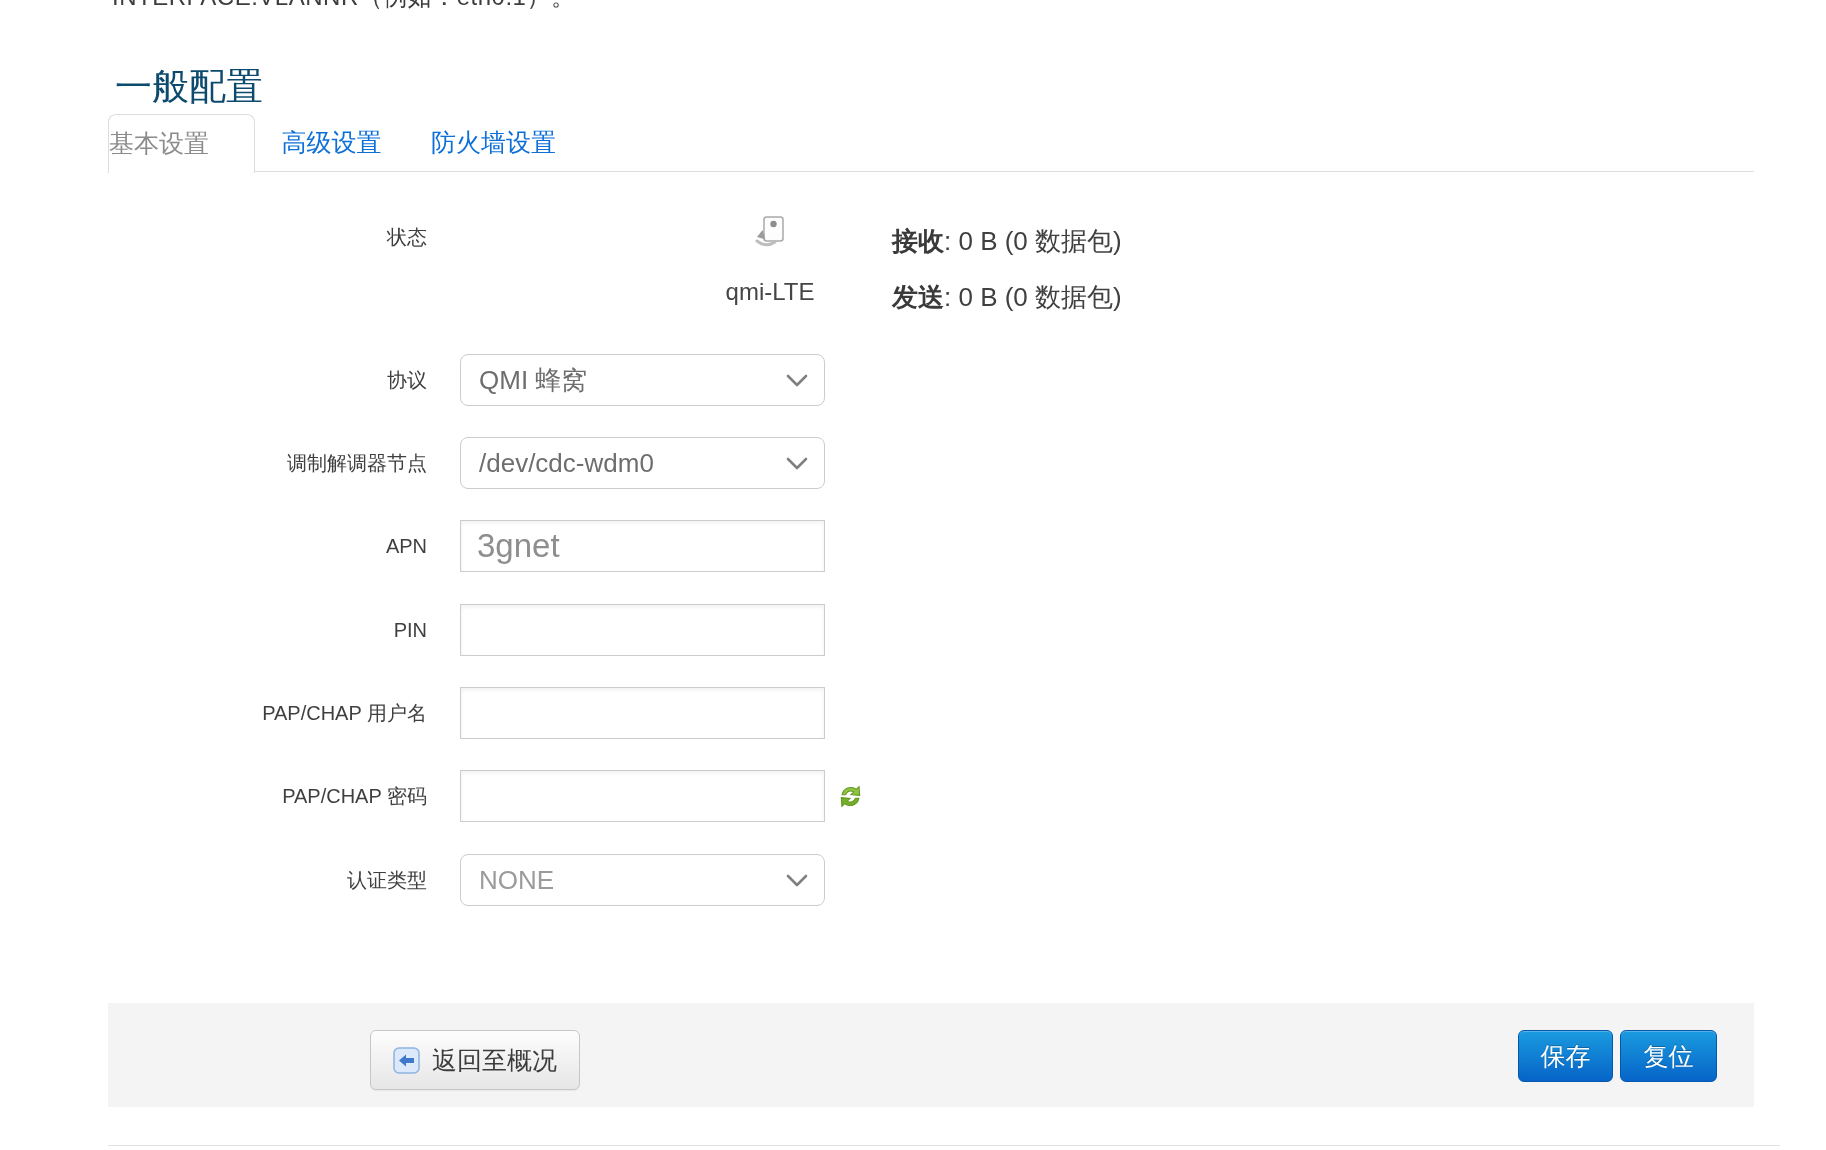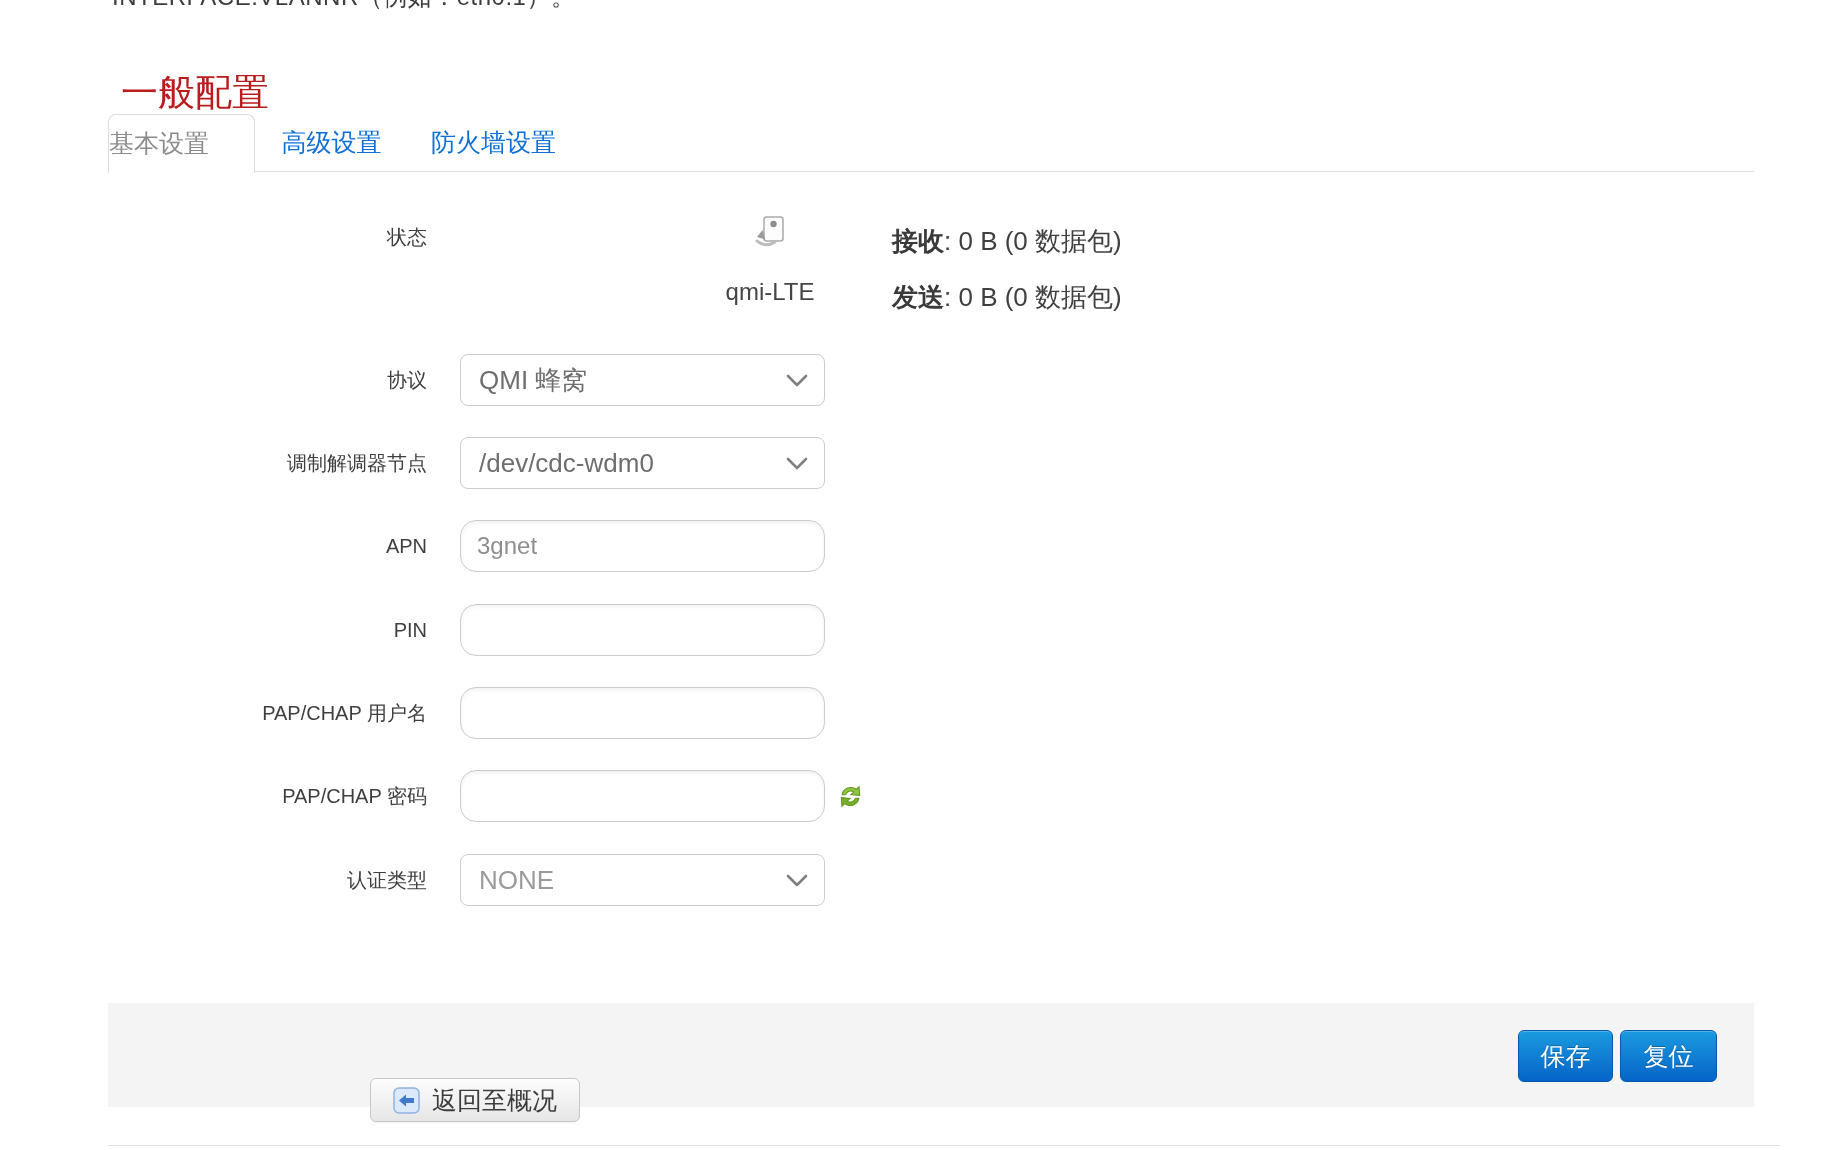--- a/index.html
+++ b/index.html
@@ -2,50 +2,50 @@
 <html><head>
 <meta charset="utf-8">
 <style>
   html,body{margin:0;padding:0;background:#fff;}
   .page{position:relative;width:1826px;height:1150px;background:#fff;overflow:hidden;
         font-family:"Liberation Sans","DejaVu Sans",sans-serif;color:#404040;}
   
   .top-clip{position:absolute;left:112px;top:0;height:9px;width:620px;overflow:hidden;}
   .top-clip span{display:block;margin-top:-19px;font-size:24px;color:#3d3d3d;letter-spacing:.5px;white-space:nowrap;}
   
-  .title{position:absolute;left:111px;top:58px;margin:10px;font-size:37px;font-weight:400;color:#b91c1c;}
+  .title{position:absolute;left:111px;top:58px;margin:4px;font-size:37px;font-weight:400;color:#0c4a6e;}
   
   .tabbar{position:absolute;left:108px;top:114px;width:1646px;height:58px;box-sizing:border-box;border-bottom:1px solid #ddd;}
   .tab{position:absolute;top:0;height:58px;line-height:57px;font-size:25px;box-sizing:border-box;cursor:pointer;}
   .tab-active{left:0;width:147px;text-align:left;background:#fff;border:1px solid #ddd;border-bottom:none;
               border-radius:8px 8px 0 0;color:#8c8c8c;z-index:2;height:59px;}
   .tab-link{color:#0d6fd8;text-align:center;}
   .tab-link.t2{left:148px;width:151px;}
   .tab-link.t3{left:299px;width:173px;}
   
   .row{position:absolute;left:108px;width:1000px;height:52px;}
   .flabel{position:absolute;left:0;width:319px;text-align:right;line-height:52px;font-size:20px;color:#3f3f3f;white-space:nowrap;}
   .fcontrol{position:absolute;left:352px;top:0;}
   .selectbox{position:relative;width:365px;height:52px;border:1px solid #ccc;border-radius:8px;background:#fff;box-sizing:border-box;cursor:pointer;}
   .sel-text{position:absolute;left:18px;top:0;line-height:50px;font-size:26px;color:#6e6e6e;white-space:nowrap;}
   .muted .sel-text{color:#9b9b9b;}
   .chev{position:absolute;right:15px;top:19px;line-height:0;}
-  .tinput{width:365px;height:52px;border:1px solid #ccc;border-radius:16px;background:#fff;box-sizing:border-box;
-          padding:0 16px;font-size:24px;color:#8e8e8e;font-family:inherit;box-shadow:inset 0 2px 4px rgba(0,0,0,.06);outline:none;}
+  .tinput{width:365px;height:52px;border:1px solid #ccc;border-radius:0;background:#fff;box-sizing:border-box;
+          padding:0 16px;font-size:33px;color:#8e8e8e;font-family:inherit;box-shadow:inset 0 2px 4px rgba(0,0,0,.06);outline:none;}
   
   .status-if{position:absolute;left:597px;width:130px;top:3px;text-align:center;}
   .status-if .ifname{margin-top:26px;font-size:24px;color:#454545;}
   .status-stats{position:absolute;left:784px;top:2px;font-size:26px;line-height:56px;color:#404040;white-space:nowrap;}
   .status-stats b{font-weight:bold;color:#3a3a3a;}
   
   .footer{position:absolute;left:108px;top:1003px;width:1646px;height:104px;background:#f4f4f4;}
   .btn{box-sizing:border-box;cursor:pointer;border-radius:6px;font-family:inherit;}
-  .btn-back{position:absolute;left:262px;top:27px;height:44px;padding:0 22px;font-size:25px;color:#3c3c3c;
+  .btn-back{position:absolute;left:262px;top:27px;height:60px;padding:0 22px;font-size:25px;color:#3c3c3c;
             background:linear-gradient(#fdfdfd,#e6e6e6);border:1px solid #c7c7c7;box-shadow:0 1px 1px rgba(0,0,0,.06);
-            display:flex;align-items:center;gap:12px;margin-top:48px;}
+            display:flex;align-items:center;gap:12px;}
   .btn-primary{position:absolute;top:27px;height:52px;font-size:25px;color:#fff;border:1px solid #0557ad;
                background:linear-gradient(#1a9bdf,#0664c8);text-shadow:0 -1px 0 rgba(0,0,0,.25);
                box-shadow:inset 0 1px 0 rgba(255,255,255,.25);}
   .btn-saveapply{left:1240px;width:163px;}
   .btn-save{left:1410px;width:95px;}
   .btn-reset{left:1512px;width:97px;}
   .bottom-divider{position:absolute;left:108px;top:1145px;width:1672px;border-top:1px solid #e3e3e3;}
 </style>
 </head>
 <body>

